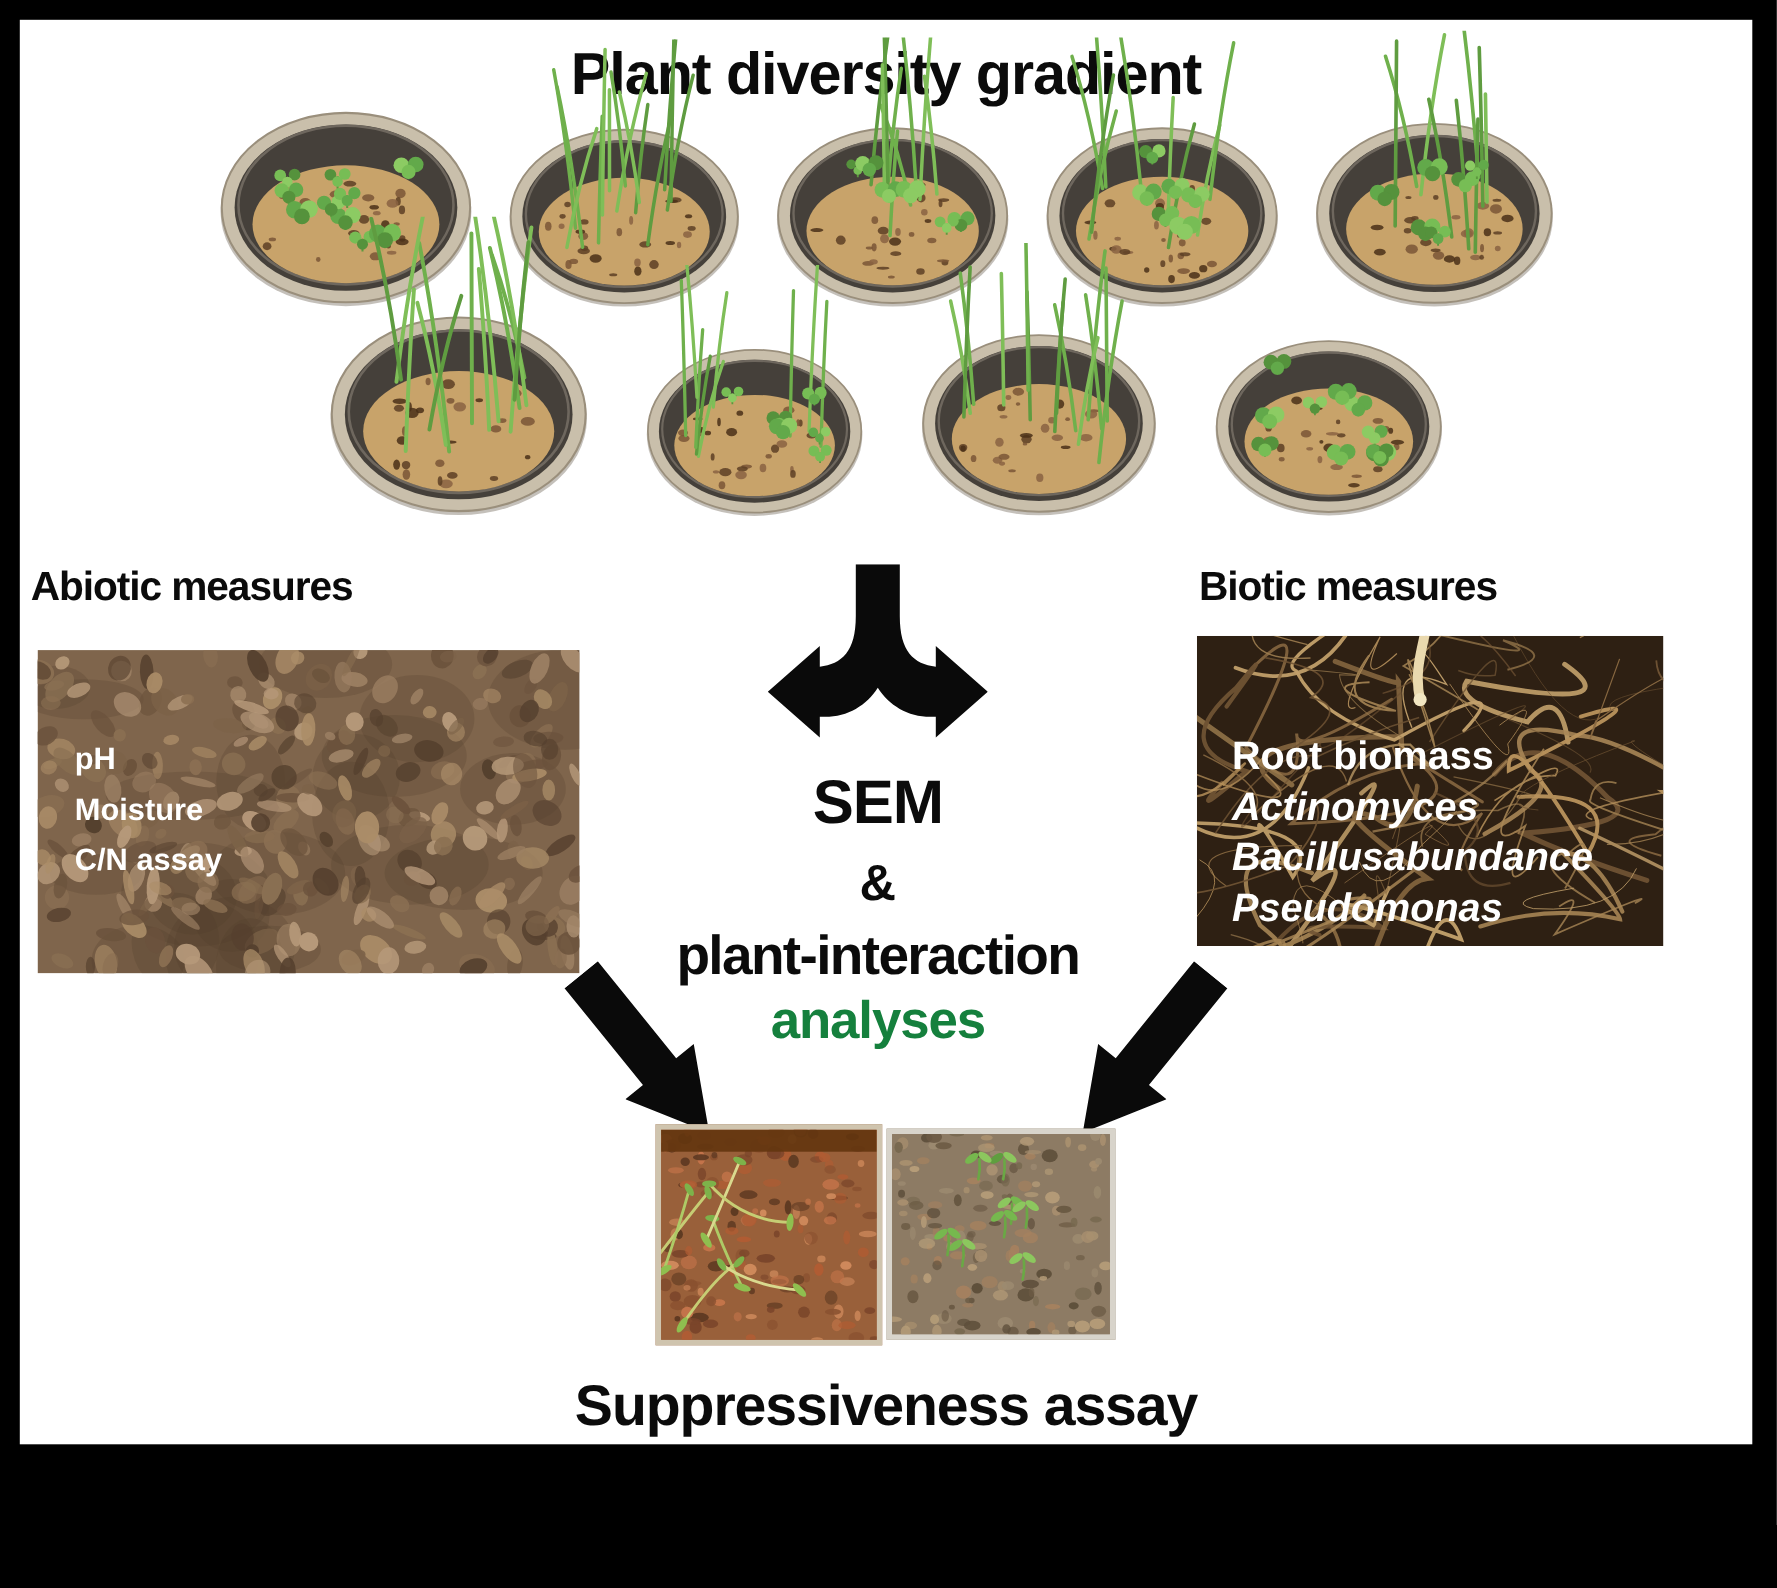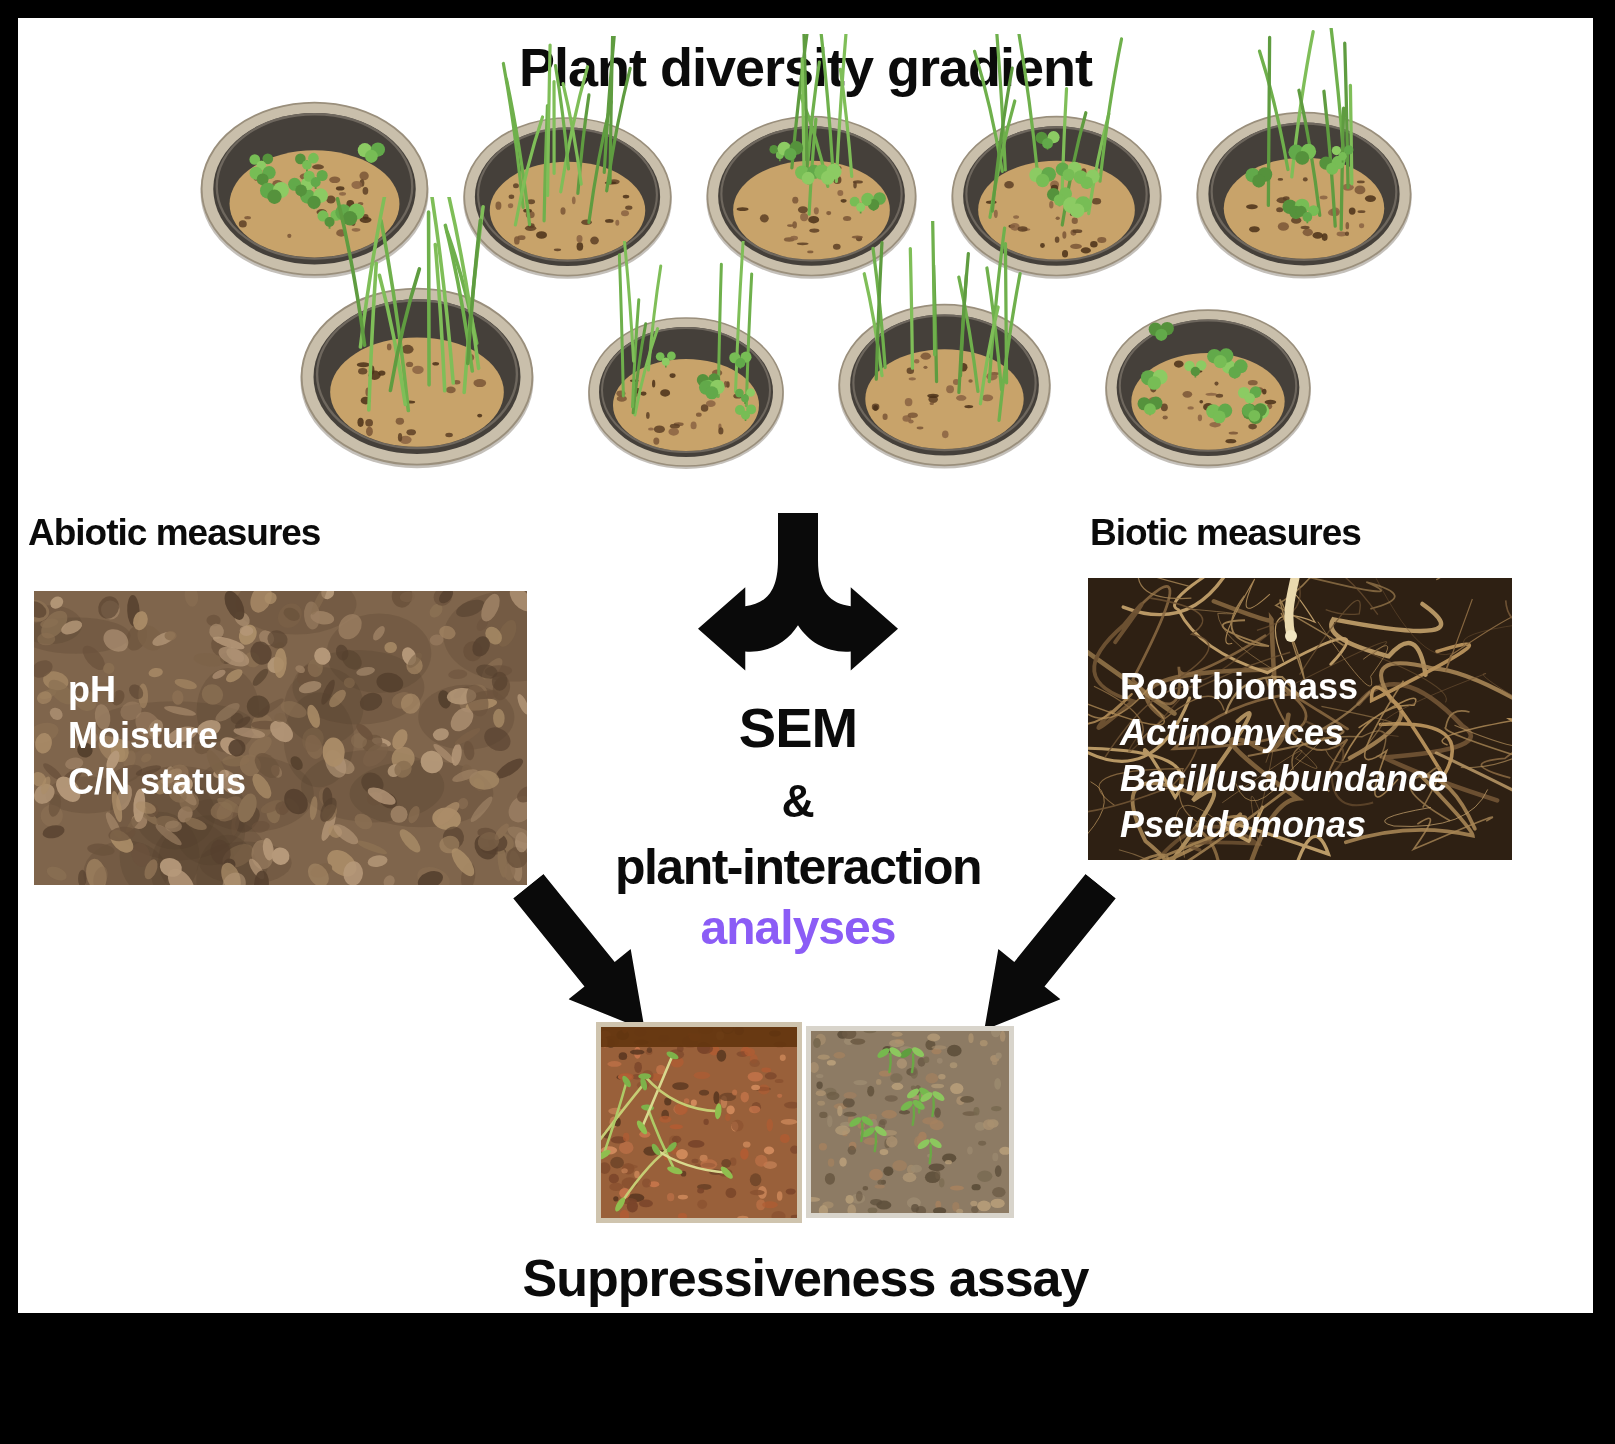--- a/index.html
+++ b/index.html
@@ -14,29 +14,29 @@
   #pot-row-2{top:179px;gap:50px;}
   .section-heading{font-size:37px;}
   #abiotic-heading{left:10px;top:494px;}
   #biotic-heading{left:1072px;top:494px;}
   .photo{overflow:hidden;}
   #abiotic-photo{left:16px;top:573px;width:493px;height:294px;}
   #biotic-photo{left:1070px;top:560px;width:424px;height:282px;}
   .photo svg.tex{position:absolute;left:0;top:0;}
   .overlay-text{position:absolute;left:0;top:0;width:100%;height:100%;
     color:#fff;font-weight:bold;box-sizing:border-box;}
-  #abiotic-photo .overlay-text{padding:76px 0 0 34px;font-size:36px;line-height:46px;}
+  #abiotic-photo .overlay-text{padding:76px 0 0 34px;font-size:28px;line-height:46px;}
   #biotic-photo .overlay-text{padding:86px 16px 0 32px;font-size:36px;line-height:46px;}
   .it{font-style:italic;}
   .jrow{display:flex;}
   #center-col{left:560px;top:495px;width:440px;text-align:center;}
   #center-col .t1{font-size:56px;font-weight:bold;color:#0b0b0b;letter-spacing:-1px;margin-top:6px;}
   #center-col .t2{font-size:46px;font-weight:bold;color:#0b0b0b;margin-top:14px;}
   #center-col .t3{font-size:50px;font-weight:bold;color:#0b0b0b;letter-spacing:-1.5px;margin-top:10px;}
-  #center-col .t4{font-size:48px;font-weight:bold;color:#8b5cf6;letter-spacing:-1px;margin-top:4px;}
+  #center-col .t4{font-size:48px;font-weight:bold;color:#15803d;letter-spacing:-1px;margin-top:4px;}
   .diag{width:185px;height:80px;}
   #diag-left{left:476px;top:900px;transform:rotate(51deg);}
   #diag-right{left:932px;top:900px;transform:rotate(129deg);}
   #trays{left:578px;top:1004px;width:430px;height:205px;}
   .tray{position:absolute;box-sizing:content-box;}
   #tray-left{left:0;top:0;width:196px;height:191px;border:5px solid #cfc4ae;background:#99603a;}
   #tray-right{left:210px;top:4px;width:198px;height:182px;border:5px solid #d8d4cb;background:#8d7b64;}
   .tray svg{position:absolute;left:0;top:0;}
   #suppress-label{left:0;top:1230px;width:100%;text-align:center;font-size:52px;}
 </style>
@@ -930,21 +930,21 @@
           <ellipse cx="463.32977166275015" cy="148.17620027911673" rx="13.873391474072537" ry="10.89366982476491" transform="rotate(31.696758536480722 463.32977166275015 148.17620027911673)" fill="#55402e" opacity="0.6002131677000845"></ellipse>
           <ellipse cx="200.16844647245875" cy="293.4512770965003" rx="12.576088199194562" ry="11.042909241999922" transform="rotate(127.70168158584353 200.16844647245875 293.4512770965003)" fill="#b6997a" opacity="0.5591996626039966"></ellipse>
           <ellipse cx="294.4079710829109" cy="218.72287464920566" rx="12.892009355077525" ry="6.834153858634715" transform="rotate(115.2877966572008 294.4079710829109 218.72287464920566)" fill="#55402e" opacity="0.6685104147151627"></ellipse>
           <ellipse cx="114.52950676741521" cy="134.42910860964523" rx="15.368506216615675" ry="11.155988439757373" transform="rotate(49.44840754822288 114.52950676741521 134.42910860964523)" fill="#9c8063" opacity="0.5870943442625434"></ellipse>
           <ellipse cx="213.24333808582432" cy="216.9417105153863" rx="15.013413554995047" ry="8.461079201177265" transform="rotate(109.30801919163578 213.24333808582432 216.9417105153863)" fill="#8a6f52" opacity="0.997135240257315"></ellipse>
           <ellipse cx="2.1724918080365714" cy="18.528451105825813" rx="7.517458596507766" ry="10.784421004021738" transform="rotate(118.435828349756 2.1724918080365714 18.528451105825813)" fill="#55402e" opacity="0.6590464608553083"></ellipse>
         </svg>
       <div class="overlay-text">
         <div>pH</div>
         <div>Moisture</div>
-        <div>C/N status</div>
+        <div>C/N assay</div>
       </div>
     </div>
 
     <div id="biotic-heading" class="abs heading section-heading">Biotic measures</div>
 
     <div id="biotic-photo" class="abs photo">
       <svg class="tex" id="root-tex" width="500" height="282">
           <rect x="0" y="0" width="500" height="282" fill="#2e2013"></rect>
           <path d="M35.22648803667468,29.09361986866855 q82.63987194404001,32.21850898685796 122.37450793030416,-72.99879467021618 q-0.785670695260946,-43.17825016713619 -123.17621129247183,-67.07362591385545 q-38.5737185313244,34.341762687238756 -38.988117086229906,-47.91637540465052" stroke="#c2a06b" stroke-width="3.402851007833542" fill="none" opacity="0.9373510926670168" stroke-linecap="round"></path>
           <path d="M149.53613637459284,143.16804294901343 q38.48798557579889,-34.950951698678985 -44.73126601182449,79.51562951994858 q52.078597174062665,-36.678197019117974 -22.65748401761869,62.550921923271815 q14.129750572205404,39.14524470416141 -99.3898905112361,35.379731543538966" stroke="#c2a06b" stroke-width="4.004622412149153" fill="none" opacity="0.8551104792650372" stroke-linecap="round"></path>

